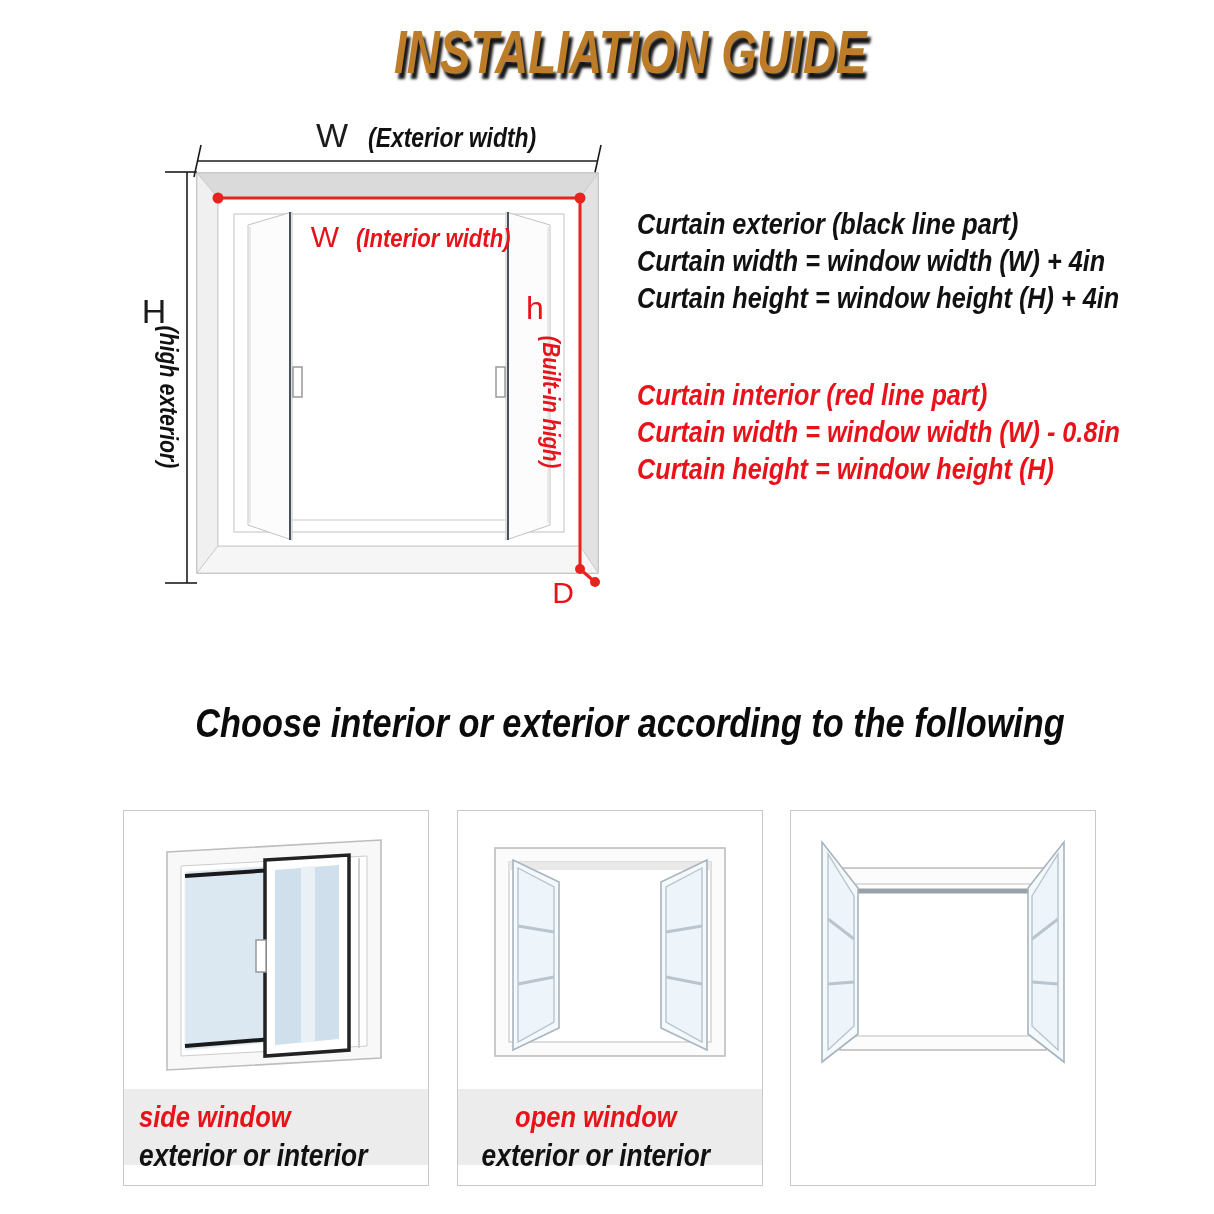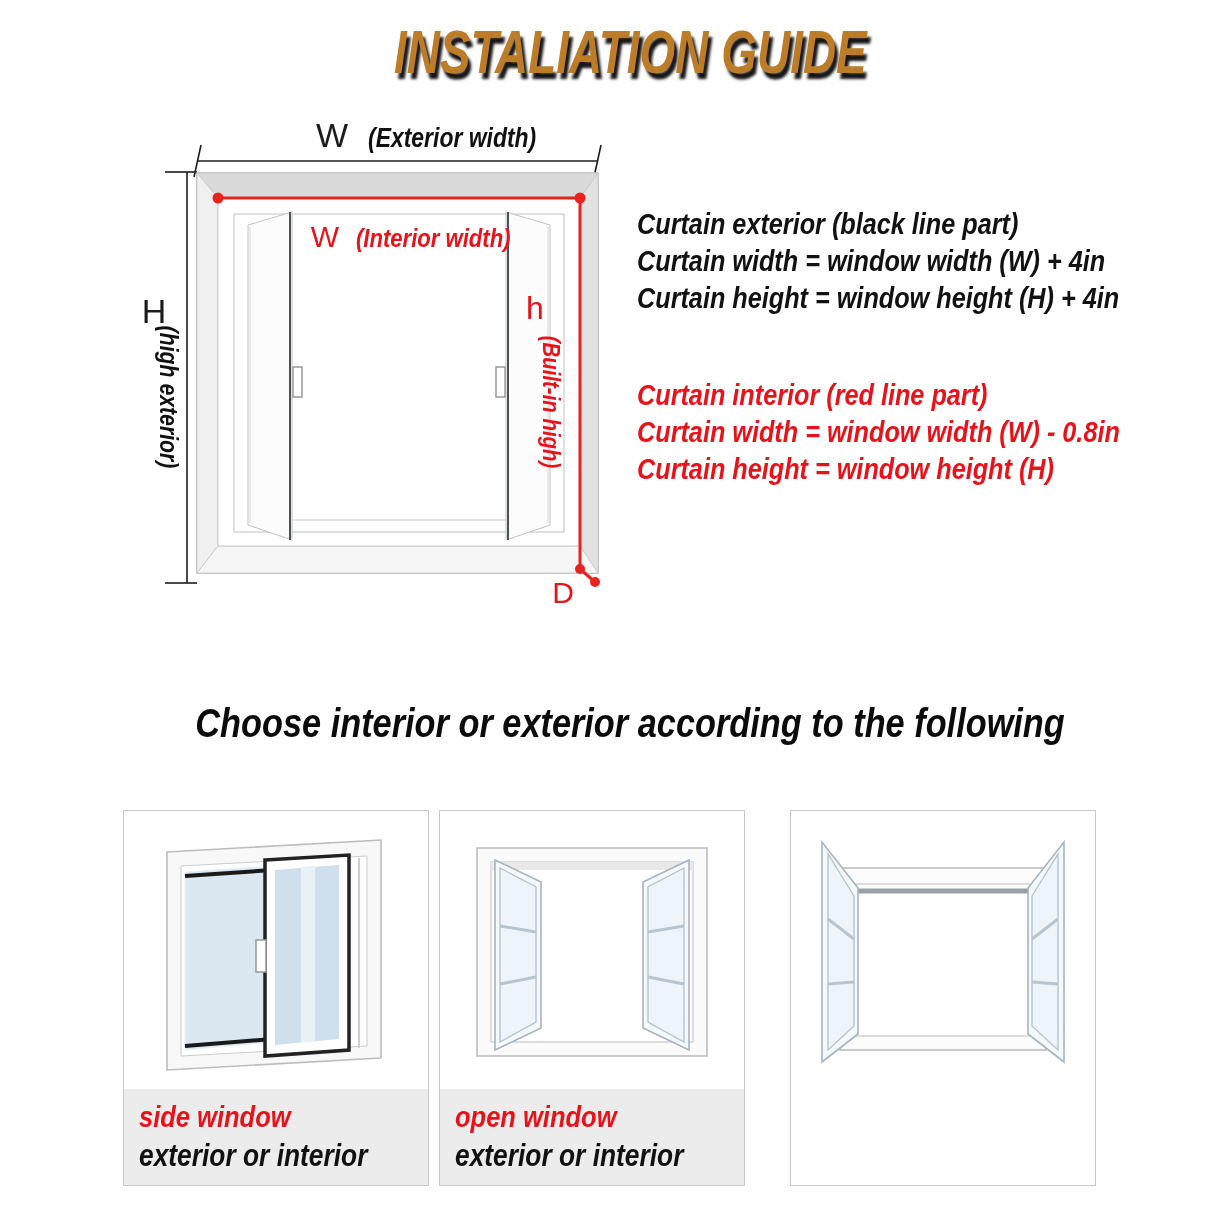--- a/index.html
+++ b/index.html
@@ -28,23 +28,23 @@
   .note-red{top:377px;color:#e8131a;}
 
   
   .section-heading{position:absolute;top:700px;left:0;width:100%;text-align:center;text-decoration:underline;}
   .section-heading span{display:inline-block;font-size:39px;font-weight:900;font-style:italic;
         color:#0b0b0b;white-space:nowrap;transform:scale(0.88,1.06);transform-origin:center top;}
 
   
   .panel{position:absolute;top:810px;width:306px;height:376px;background:#ffffff;
          border:1px solid #c9c9c9;box-sizing:border-box;}
-  .panel-1{left:123px;} .panel-2{left:439px;} .panel-3{left:790px;}
+  .panel-1{left:123px;} .panel-2{left:457px;text-align:center;} .panel-3{left:790px;}
   .panel-img{height:278px;display:flex;align-items:center;justify-content:center;overflow:hidden;}
-  .panel-cap{height:96px;background:#ececec;padding:8px 0 0 15px;box-sizing:border-box;}
+  .panel-cap{height:76px;background:#ececec;padding:8px 0 0 15px;box-sizing:border-box;}
   .cap-type{color:#e8131a;font-size:30px;font-weight:bold;font-style:italic;line-height:39px;
             white-space:nowrap;transform:scaleX(0.85);transform-origin:left top;}
   .cap-mount{color:#111111;font-size:31px;font-weight:bold;font-style:italic;line-height:40px;
             white-space:nowrap;transform:scaleX(0.85);transform-origin:left top;}
 </style>
 </head>
 <body>
 
 <div class="page">
 

